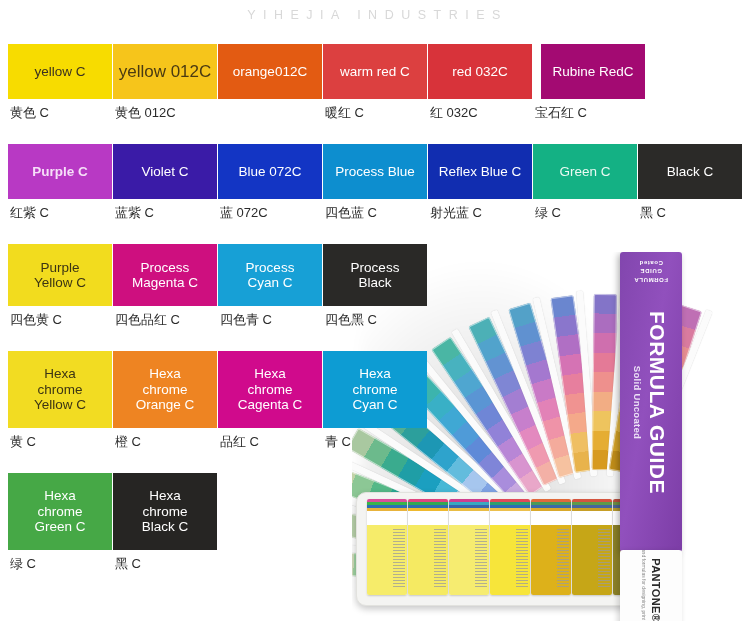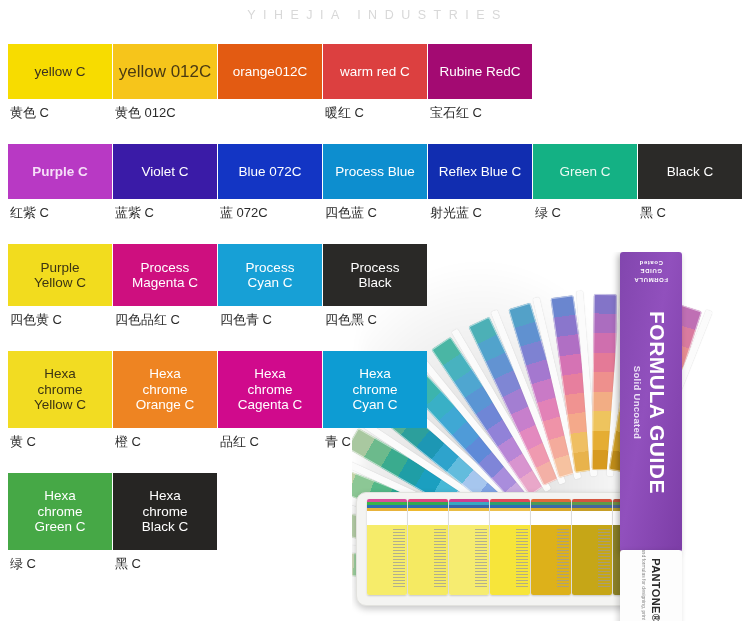--- a/index.html
+++ b/index.html
@@ -293,21 +293,27 @@
             <span style="white-space: pre-line;">orange012C</span>
           </div>
         </div>
         <div class="cell" style="width: 104px; margin-right: 1px;">
           <div class="chip" style="height: 55px; background: rgb(220, 64, 64); color: rgb(255, 255, 255); font-size: 13.5px;">
             <span style="white-space: pre-line;">warm red C</span>
           </div>
           <div class="cn">暖红 C</div>
         </div>
         <div class="cell" style="width: 104px; margin-right: 1px;">
-          <div class="chip" style="height: 55px; background: rgb(163, 10, 114); color: rgb(255, 255, 255); font-size: 13.5px;">
+          <div class="chip" style="height: 55px; background: rgb(216, 51, 58); color: rgb(255, 255, 255); font-size: 13.5px;">
+            <span style="white-space: pre-line;">red 032C</span>
+          </div>
+          <div class="cn">红 032C</div>
+        </div>
+        <div class="cell" style="width: 104px; margin-right: 1px;">
+          <div class="chip" style="height: 55px; background: rgb(163, 10, 114); color: rgb(255, 255, 255); font-size: 13.5px; margin-left: 8px;">
             <span style="white-space: pre-line;">Rubine RedC</span>
           </div>
           <div class="cn">宝石红 C</div>
         </div>
       </div>
       <div class="swatch-row" style="position: absolute; left: 8px; top: 114px;">
         <div class="cell" style="width: 104px; margin-right: 1px;">
           <div class="chip" style="height: 55px; background: rgb(184, 57, 196); color: rgb(246, 223, 248); font-size: 13.5px;">
             <span style="white-space: pre-line; font-weight: bold;">Purple C</span>
           </div>

